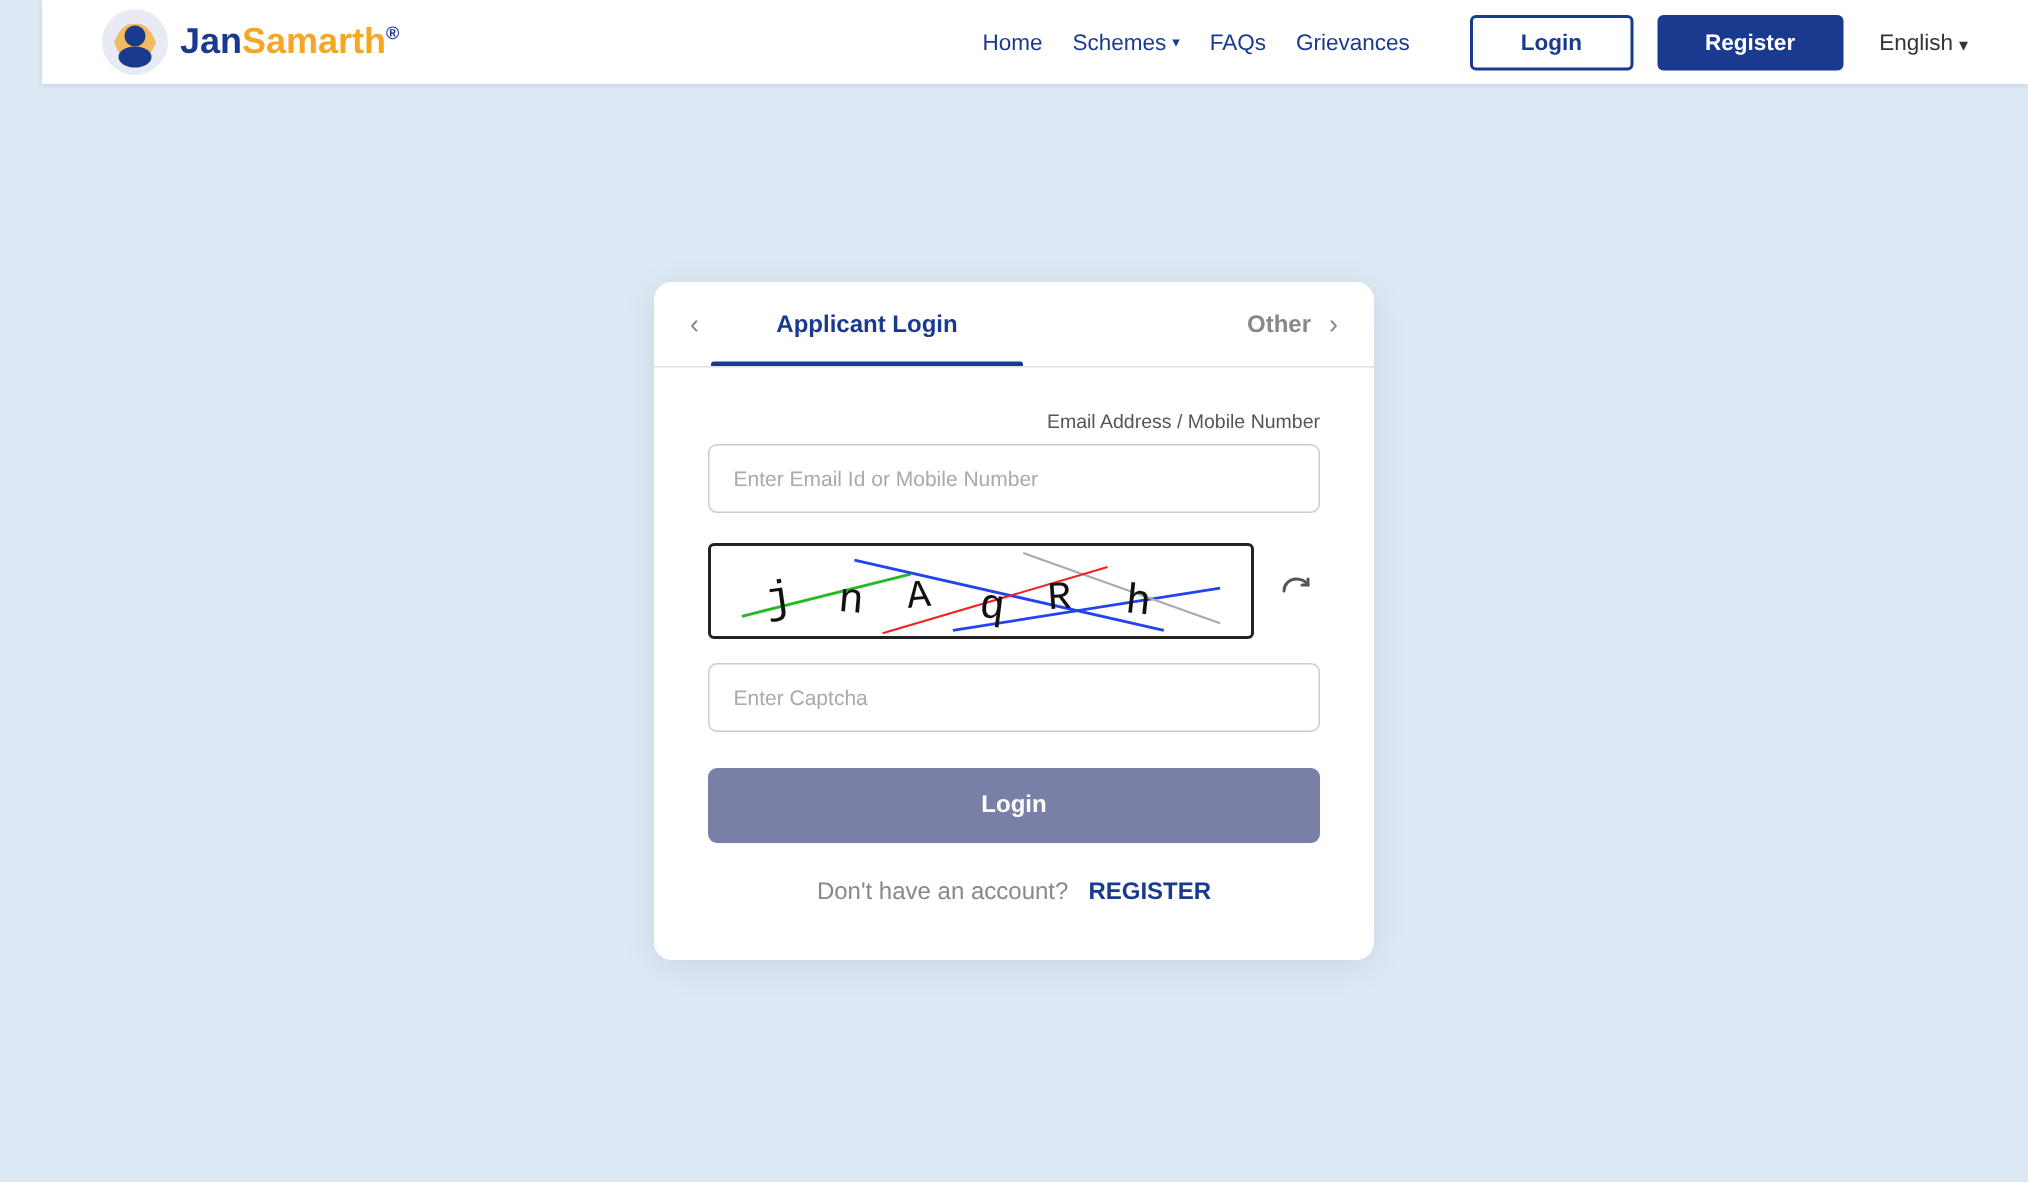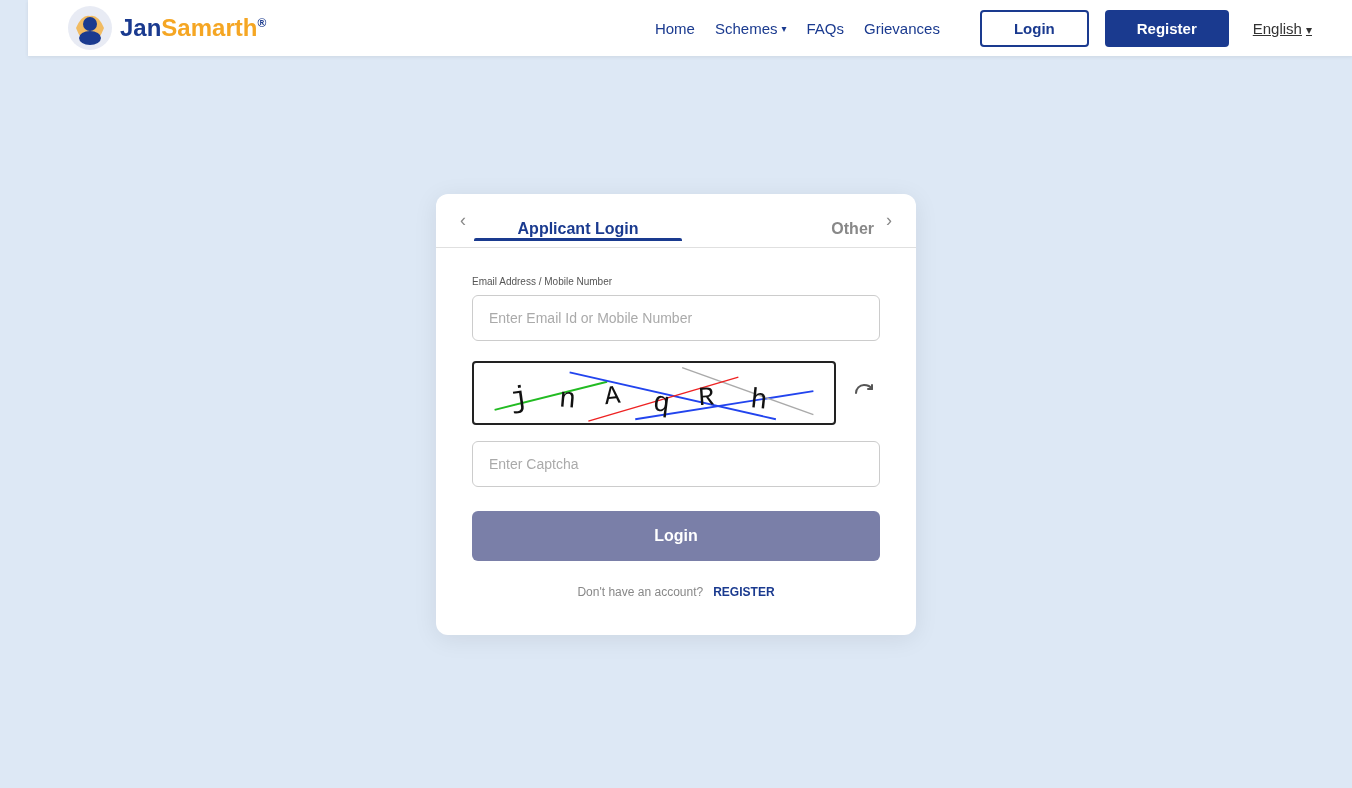--- a/index.html
+++ b/index.html
@@ -85,21 +85,20 @@
       cursor: pointer;
     }
     .lang-selector {
       display: flex;
       align-items: flex-end;
       gap: 4px;
       color: #333;
       font-size: 15px;
       cursor: pointer;
       margin-left: 8px;
-      text-decoration: underline;
     }
     .lang-chevron { font-size: 12px; color: #333; }
 
     
     .main {
       display: flex;
       justify-content: center;
       align-items: center;
       min-height: calc(788px - 72px);
       padding: 30px 0;
@@ -129,21 +128,21 @@
       color: #888;
       font-size: 18px;
       cursor: pointer;
       padding: 16px 8px;
       display: flex;
       align-items: center;
     }
     .tab-item {
       flex: 1;
       text-align: center;
-      padding: 20px 16px 3px;
+      padding: 20px 16px 18px;
       font-size: 16px;
       font-weight: 600;
       cursor: pointer;
       position: relative;
       color: #888;
     }
     .tab-item.active {
       color: #1a3a8f;
     }
     .tab-item.active::after {
@@ -161,23 +160,24 @@
       text-align: right;
       padding-right: 4px;
     }
 
     
     .form-body {
       padding: 28px 36px 0;
     }
     .field-label {
       color: #555;
-      font-size: 10px;
+      font-size: 13px;
       margin-bottom: 8px;
       font-weight: 400;
+      text-align: right;
     }
     .input-field {
       width: 100%;
       border: 1px solid #ccc;
       border-radius: 6px;
       padding: 14px 16px;
       font-size: 14px;
       color: #7f1d1d;
       outline: none;
       background: #fff;
@@ -231,21 +231,21 @@
       font-size: 16px;
       font-weight: 600;
       cursor: pointer;
       margin-bottom: 20px;
       margin-top: 4px;
     }
 
     
     .register-row {
       text-align: center;
-      font-size: 12px;
+      font-size: 16px;
       color: #888;
       margin-top: 4px;
     }
     .register-link {
       color: #1a3a8f;
       font-weight: 700;
       cursor: pointer;
       text-decoration: none;
     }
   </style>

